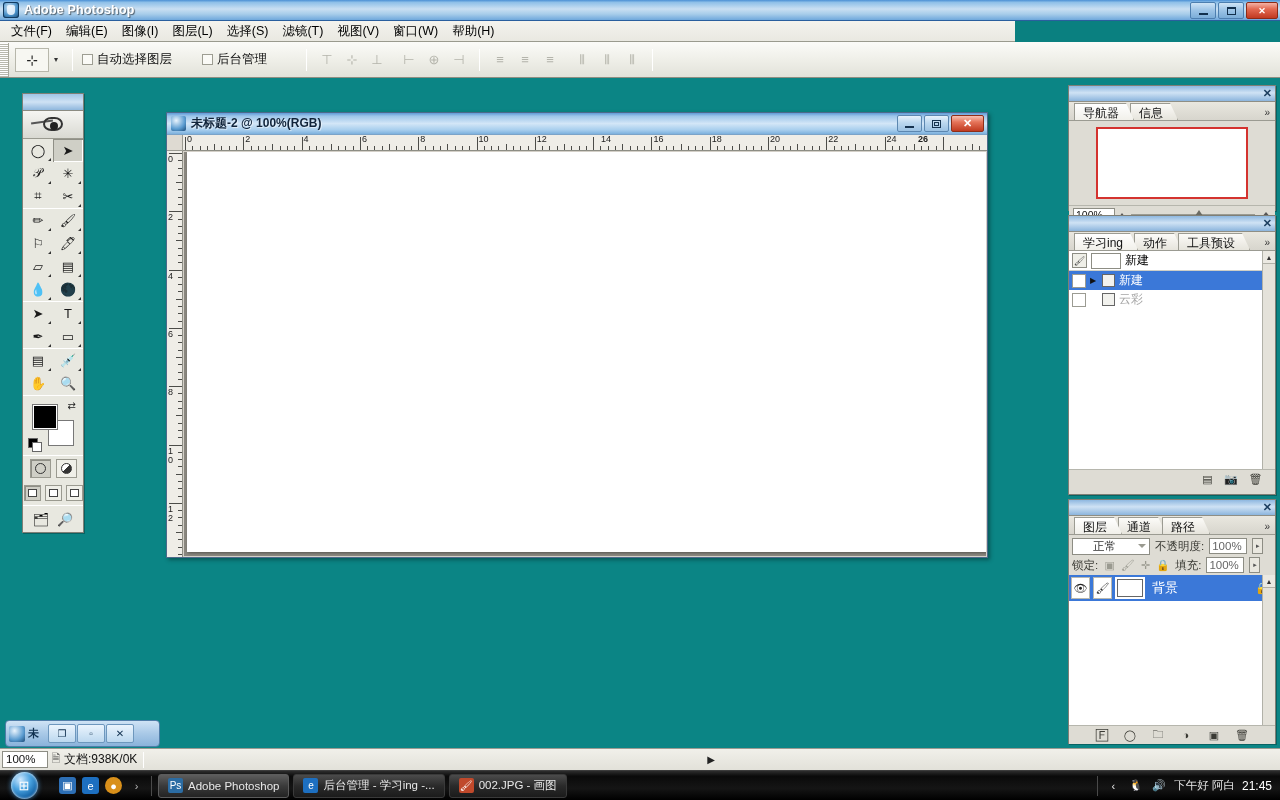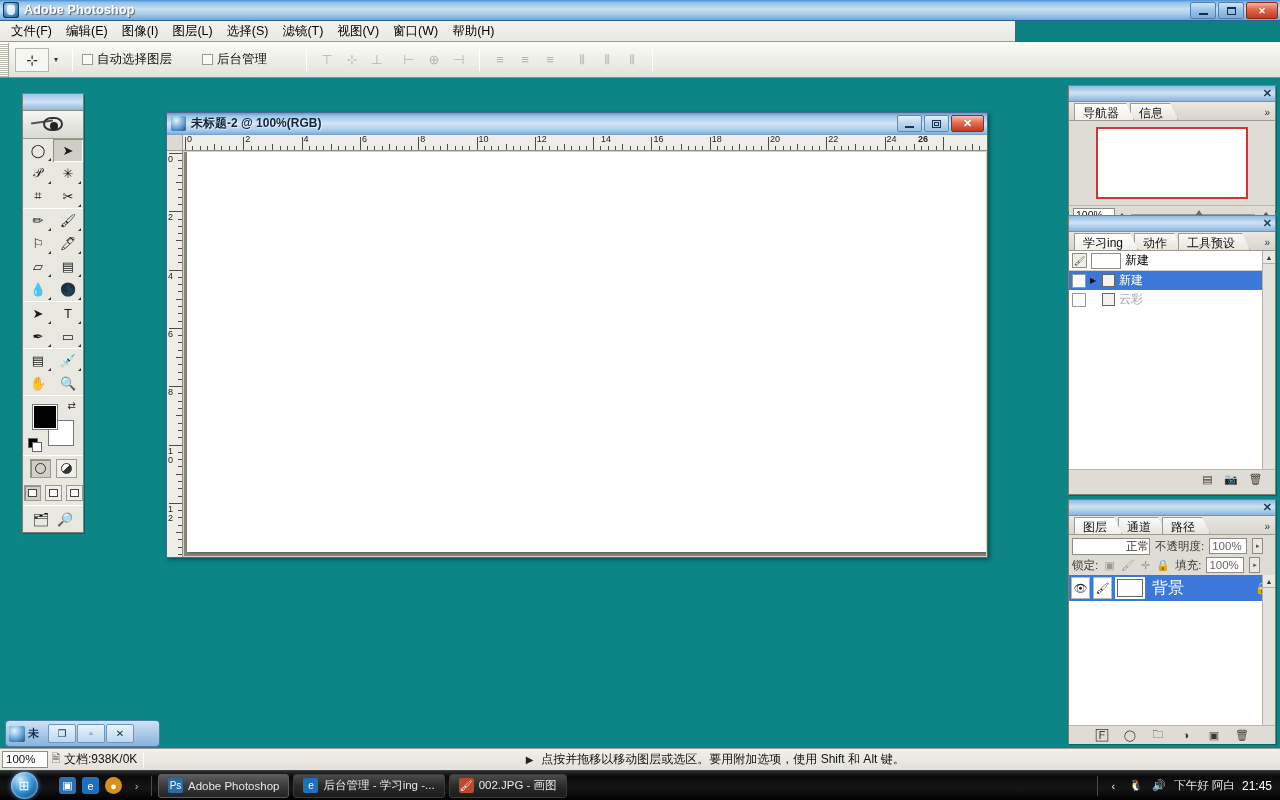--- a/index.html
+++ b/index.html
@@ -260,34 +260,34 @@
   .hist-ico i { position:absolute; inset:0; border:1px solid #666; background:#f2f2ee; }
   #hist-scroll { position:absolute; right:0; top:0; bottom:0; width:13px; background:#e4e2da; border-left:1px solid #b1b1a8; }
   .sb-arrow { height:13px; display:flex;align-items:center;justify-content:center; font-size:7px; color:#333; background:#ebe9e2; border-bottom:1px solid #b1b1a8;}
   #hist-foot { height:20px; display:flex; align-items:center; justify-content:flex-end; gap:9px; padding-right:12px; border-top:1px solid #b6b6ad; background:#dedcd4;}
   .foot-ico { width:15px;height:14px; display:flex;align-items:center;justify-content:center; font-size:11px; color:#3a3a34; }
 
   
   #lay-mode-row { height:20px; display:flex; align-items:center; gap:5px; padding:2px 3px 0 3px; }
   .lay-select {
     width:78px;height:17px;background:#fff;border:1px solid #8d8d84;
-    font-size:11.5px;color:#333; padding-left:20px; line-height:14px; position:relative;text-align:right;
+    font-size:11.5px;color:#333; padding-left:20px; line-height:14px; position:relative;
   }
   .lay-select .cv { position:absolute; right:3px; top:5px; width:0;height:0;
      border-left:4px solid transparent;border-right:4px solid transparent;border-top:4px solid #9a9a90;}
   .lay-lbl { font-size:11.5px; color:#3a3a34; }
   .lay-num { width:38px;height:16px;background:#fff;border:1px solid #8d8d84;font-size:11.5px;color:#666;padding-left:2px;line-height:14px;}
   .lay-spin { width:11px;height:16px;border:1px solid #8d8d84;background:#e9e7df;display:flex;align-items:center;justify-content:center;font-size:7px;color:#555;}
   #lay-lock-row { height:20px; display:flex; align-items:center; gap:5px; padding:0 3px; }
   .lock-ico { width:13px;height:13px; display:flex;align-items:center;justify-content:center; font-size:11px; color:#9a9a90; }
   #lay-list { height:150px; background:#fff; position:relative; }
   .layer-row { height:26px; display:flex; align-items:center; gap:3px; padding:0 2px; background:#3b78d8; color:#fff; }
   .eye-cell, .brush-cell { width:19px;height:22px; border:1px solid #b9b9b0; background:#fff; display:flex;align-items:center;justify-content:center; font-size:11px; color:#222; }
   .layer-th { width:30px;height:22px;background:#fff;border:2px solid #fff; box-shadow:0 0 0 1px #666 inset; }
-  .layer-name { font-size:16px; flex:1; padding-left:4px; }
+  .layer-name { font-size:13px; flex:1; padding-left:4px; }
   .layer-lock { font-size:11px; color:#111; padding-right:4px; }
   #lay-scroll { position:absolute; right:0; top:0; bottom:0; width:13px; background:#e4e2da; border-left:1px solid #b1b1a8; }
   #lay-foot { height:19px; display:flex;align-items:center;justify-content:center; gap:13px; border-top:1px solid #b6b6ad; background:#dedcd4; }
 
   
   #mini-doc {
     position:absolute; left:5px; top:642px; width:155px; height:27px;
     background: linear-gradient(180deg,#cfe3f5 0%, #a9c9e7 50%, #8ab3db 100%);
     border:1px solid #4f7da8; border-radius:4px;
     display:flex; align-items:center; padding:0 3px; gap:3px;
@@ -850,21 +850,20 @@
 
 </div>
 
 <div id="statusbar">
   <div id="sb-zoom">100%</div>
   <div id="sb-docicon">🗎</div>
   <div id="sb-doc">文档:938K/0K</div>
   <div id="sb-sep"></div>
   <div style="flex:1"></div>
   <div id="sb-play">▶</div>
-  <div id="sb-hint">点按并拖移以移动图层或选区。要用附加选项，使用 Shift 和 Alt 键。</div>
   <div style="flex:1"></div>
 </div>
 
 <div id="taskbar">
   <div id="start-orb">
     <span class="orb">⊞</span>
   </div>
   <div class="qlaunch">
     <span class="ql-ico" style="background:#2d6fb5">▣</span>
     <span class="ql-ico" style="background:#1d6fc0">e</span>

